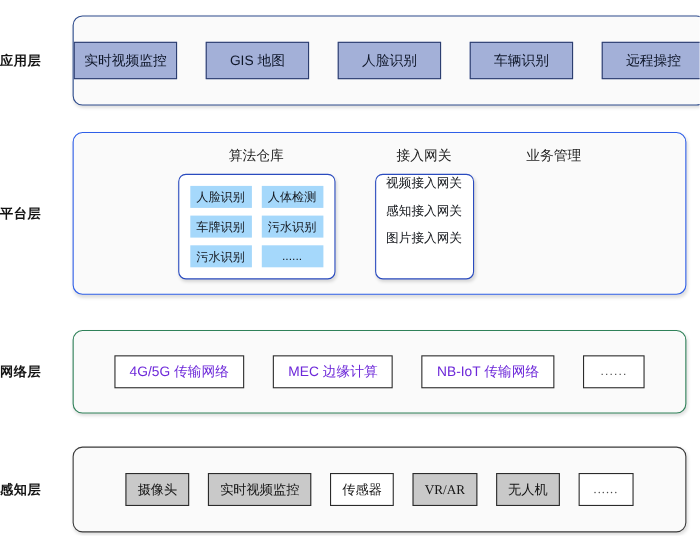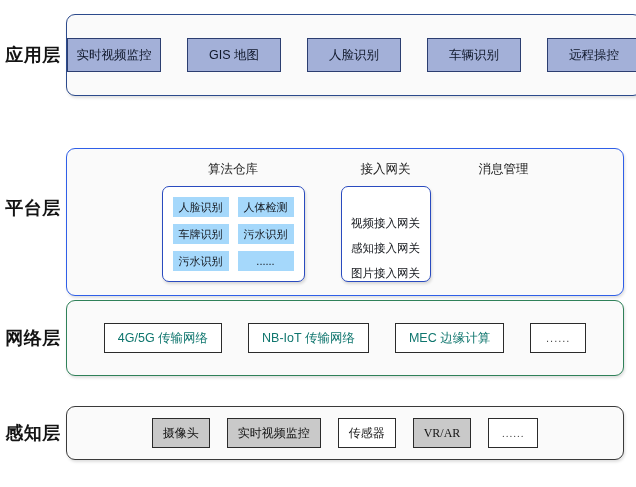--- a/index.html
+++ b/index.html
@@ -23,22 +23,21 @@
   .layer-row {
     position: absolute;
     left: 0;
     display: flex;
     align-items: center;
     width: 636px;
   }
   .layer-label {
     width: 66px;
     flex: 0 0 66px;
-    text-align: center;
-    font-size: 18px;
+    font-size: 12px;
     font-weight: bold;
     color: #141414;
     letter-spacing: 0.5px;
   }
   .layer-panel {
     flex: 1 1 auto;
     margin-right: 12px;
     background: #fafafa;
     border-radius: 9px;
     box-sizing: border-box;
@@ -67,21 +66,20 @@
     box-sizing: border-box;
   }
 
   
   .panel-platform {
     height: 148px;
     border: 1.6px solid #2f5fe8;
     align-items: flex-start;
     padding-top: 12px;
     gap: 0;
-    margin-top: 28px;
   }
   .plat-group {
     display: flex;
     flex-direction: column;
     align-items: center;
   }
   .plat-group-title {
     font-size: 12.5px;
     color: #1c1c1c;
     margin-bottom: 8px;
@@ -89,21 +87,21 @@
   }
   .plat-card {
     border: 1.3px solid #2a4bbf;
     border-radius: 7px;
     background: #ffffff;
     box-shadow: 1px 2px 3px rgba(0,0,0,0.14);
     box-sizing: border-box;
     display: flex;
     flex-direction: column;
     align-items: center;
-    justify-content: flex-end;
+    justify-content: flex-start;
   }
   
   .algo-card {
     width: 143px;
     height: 96px;
     padding: 0;
     justify-content: center;
   }
   .algo-grid {
     display: grid;
@@ -142,39 +140,39 @@
   .panel-net {
     height: 76px;
     border: 1.6px solid #2f8159;
     gap: 26px;
   }
   .net-box {
     height: 30px;
     padding: 0 13px;
     background: #ffffff;
     border: 1.1px solid #2b2b2b;
-    color: #0f766e;
+    color: #6d28d9;
     font-size: 12.5px;
     display: flex;
     align-items: center;
     justify-content: center;
     box-sizing: border-box;
     white-space: nowrap;
   }
   .net-box.ellipsis {
     width: 56px;
     padding: 0;
     color: #4a4a4a;
     letter-spacing: 1px;
     font-size: 11px;
   }
 
   
   .panel-sense {
-    height: 54px;
+    height: 78px;
     border: 1.5px solid #3a3a3a;
     gap: 17px;
   }
   .sense-box {
     height: 30px;
     padding: 0 10px;
     background: #c9c9c9;
     border: 1.3px solid #2b2b2b;
     color: #141414;
     font-size: 12px;
@@ -240,40 +238,41 @@
           <div class="list-item-text">图片接入网关</div>
         </div>
       </div>
 
       <div class="plat-spacer-b"></div>
 
 
       <div class="plat-spacer-c"></div>
 
       <div class="plat-group">
-        <div class="plat-group-title">消息管理</div>
+        <div class="plat-group-title">业务管理</div>
       </div>
 
     </div>
   </div>
 
   <div class="layer-row" style="top:300px;">
     <div class="layer-label">网络层</div>
     <div class="layer-panel panel-net">
       <div class="net-box">4G/5G 传输网络</div>
+      <div class="net-box">MEC 边缘计算</div>
       <div class="net-box">NB-IoT 传输网络</div>
-      <div class="net-box">MEC 边缘计算</div>
       <div class="net-box ellipsis">......</div>
     </div>
   </div>
 
   <div class="layer-row" style="top:406px;font-family:Liberation Serif, serif;">
     <div class="layer-label">感知层</div>
     <div class="layer-panel panel-sense">
       <div class="sense-box">摄像头</div>
       <div class="sense-box">实时视频监控</div>
       <div class="sense-box plain">传感器</div>
       <div class="sense-box">VR/AR</div>
+      <div class="sense-box">无人机</div>
       <div class="sense-box ellipsis">......</div>
     </div>
   </div>
 
 </div>
 
 </body></html>

